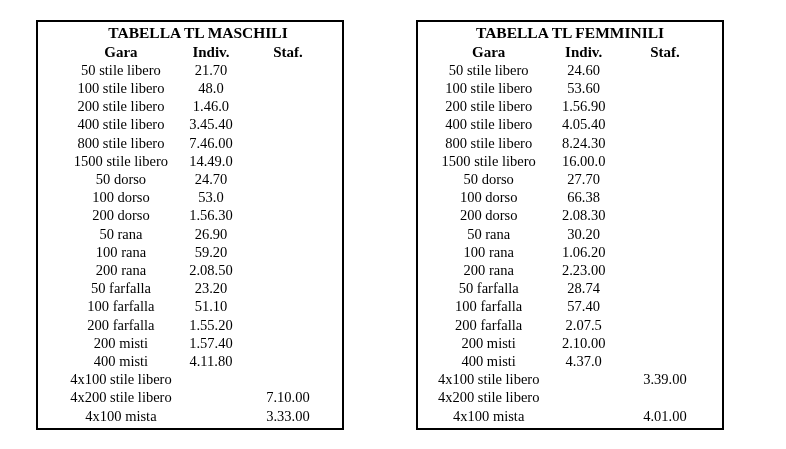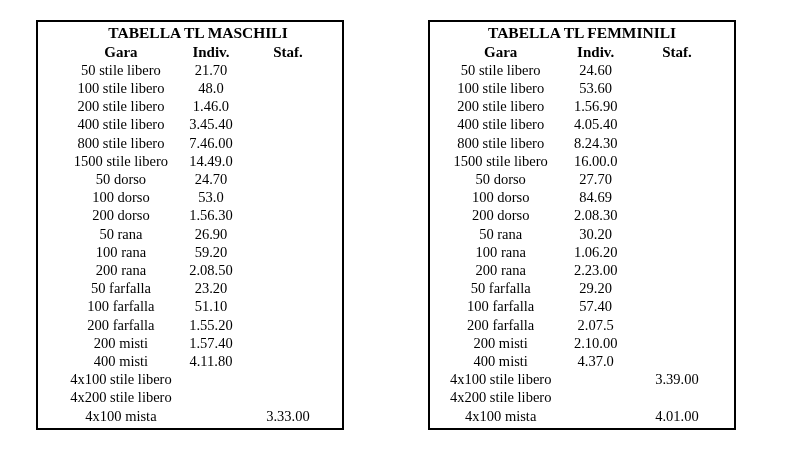--- a/index.html
+++ b/index.html
@@ -19,21 +19,21 @@
   .tl-table {
     position: absolute;
     top: 20px;
     width: 308px;
     border: 2px solid #000000;
     background: #ffffff;
     padding: 2px 0 3px 0;
     box-sizing: border-box;
   }
   .tl-table.t0 { left: 36px; padding-left: 16px; }
-  .tl-table.t1 { left: 428px; }
+  .tl-table.t1 { left: 416px; }
   .tbl-title {
     font-weight: bold;
     text-align: center;
     font-size: 15.5px;
     line-height: 18.5px;
     white-space: nowrap;
   }
   .row {
     display: flex;
     line-height: 18.2px;
@@ -151,20 +151,21 @@
           <div class="cell c1">4.11.80</div>
           <div class="cell c2"></div>
         </div>
         <div class="row">
           <div class="cell c0">4x100 stile libero</div>
           <div class="cell c1"></div>
         </div>
         <div class="row">
           <div class="cell c0">4x200 stile libero</div>
           <div class="cell c1"></div>
+          <div class="cell c2">7.10.00</div>
         </div>
         <div class="row">
           <div class="cell c0">4x100 mista</div>
           <div class="cell c1"></div>
           <div class="cell c2">3.33.00</div>
         </div>
       </div>
   </section>
 
   <section class="tl-table t1">
@@ -205,21 +206,21 @@
           <div class="cell c1">16.00.0</div>
           <div class="cell c2"></div>
         </div>
         <div class="row">
           <div class="cell c0">50 dorso</div>
           <div class="cell c1">27.70</div>
           <div class="cell c2"></div>
         </div>
         <div class="row">
           <div class="cell c0">100 dorso</div>
-          <div class="cell c1">84.69</div>
+          <div class="cell c1">66.38</div>
           <div class="cell c2"></div>
         </div>
         <div class="row">
           <div class="cell c0">200 dorso</div>
           <div class="cell c1">2.08.30</div>
           <div class="cell c2"></div>
         </div>
         <div class="row">
           <div class="cell c0">50 rana</div>
           <div class="cell c1">30.20</div>
@@ -230,21 +231,21 @@
           <div class="cell c1">1.06.20</div>
           <div class="cell c2"></div>
         </div>
         <div class="row">
           <div class="cell c0">200 rana</div>
           <div class="cell c1">2.23.00</div>
           <div class="cell c2"></div>
         </div>
         <div class="row">
           <div class="cell c0">50 farfalla</div>
-          <div class="cell c1">29.20</div>
+          <div class="cell c1">28.74</div>
           <div class="cell c2"></div>
         </div>
         <div class="row">
           <div class="cell c0">100 farfalla</div>
           <div class="cell c1">57.40</div>
           <div class="cell c2"></div>
         </div>
         <div class="row">
           <div class="cell c0">200 farfalla</div>
           <div class="cell c1">2.07.5</div>

